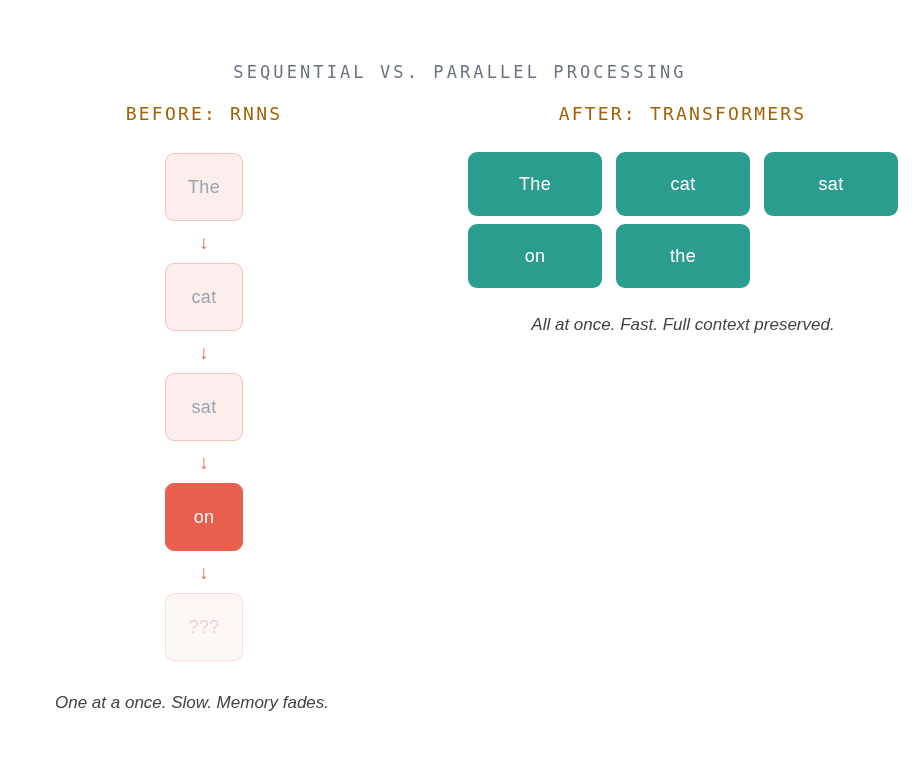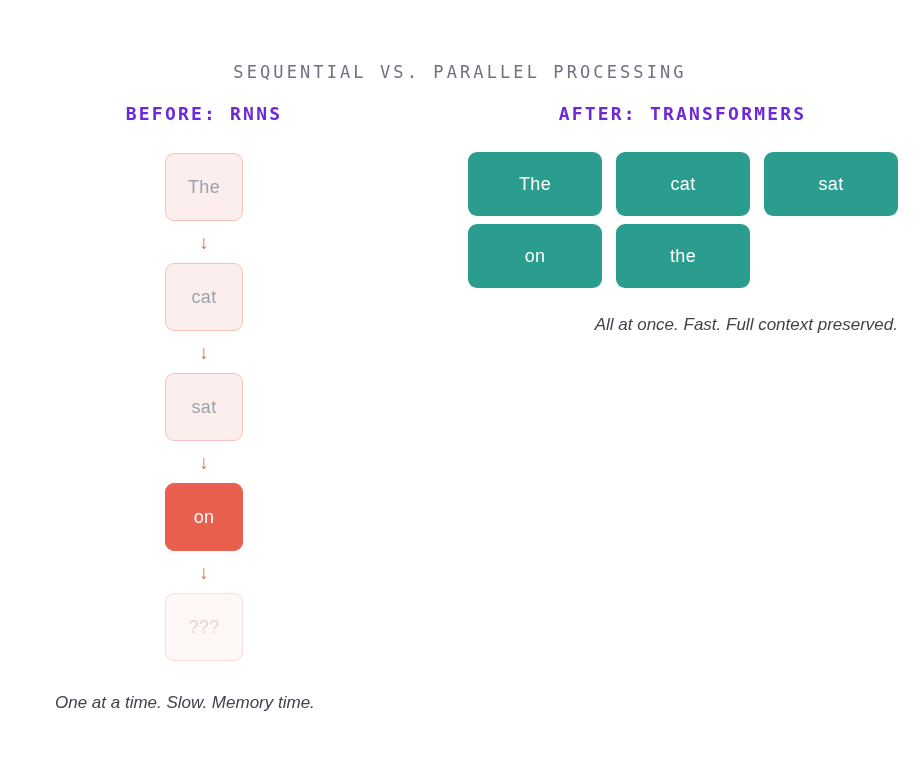--- a/index.html
+++ b/index.html
@@ -29,23 +29,23 @@
     color: #6b7280;
     white-space: pre;
     margin-top: 28px;
   }
 
   
   .col-header {
     position: absolute;
     font-family: "DejaVu Sans Mono", monospace;
     font-size: 18px;
-    font-weight: 700;
+    font-weight: 400;
     letter-spacing: 2.2px;
-    color: #6d28d9;
+    color: #a16207;
     white-space: pre;
   }
   #left-header  { top: 103px; left: 0;   width: 408px; text-align: center; }
   #right-header { top: 103px; left: 440px; width: 485px; text-align: center; }
 
   
   .rnn-chain {
     position: absolute;
     top: 153px;
     left: 0;
@@ -112,21 +112,21 @@
   }
 
   
   .caption {
     position: absolute;
     font-style: italic;
     font-size: 17px;
     color: #3f434a;
     white-space: nowrap;
   }
-  #right-caption { top: 315px; left: 468px; width: 430px; text-align: right; }
+  #right-caption { top: 315px; left: 468px; width: 430px; text-align: center; }
   #left-caption  { top: 693px; left: 55px; }
 </style>
 </head>
 <body>
 
 <div class="page-title">SEQUENTIAL VS. PARALLEL PROCESSING</div>
 
 <div class="col-header" id="left-header">BEFORE: RNNS</div>
 <div class="col-header" id="right-header">AFTER: TRANSFORMERS</div>
 
@@ -168,13 +168,13 @@
   </div>
   <div class="tf-token">
     <span>on</span>
   </div>
   <div class="tf-token">
     <span>the</span>
   </div>
 </div>
 
 <div class="caption" id="right-caption">All at once. Fast. Full context preserved.</div>
-<div class="caption" id="left-caption">One at a time. Slow. Memory time.</div>
+<div class="caption" id="left-caption">One at a once. Slow. Memory fades.</div>
 
 </body></html>

